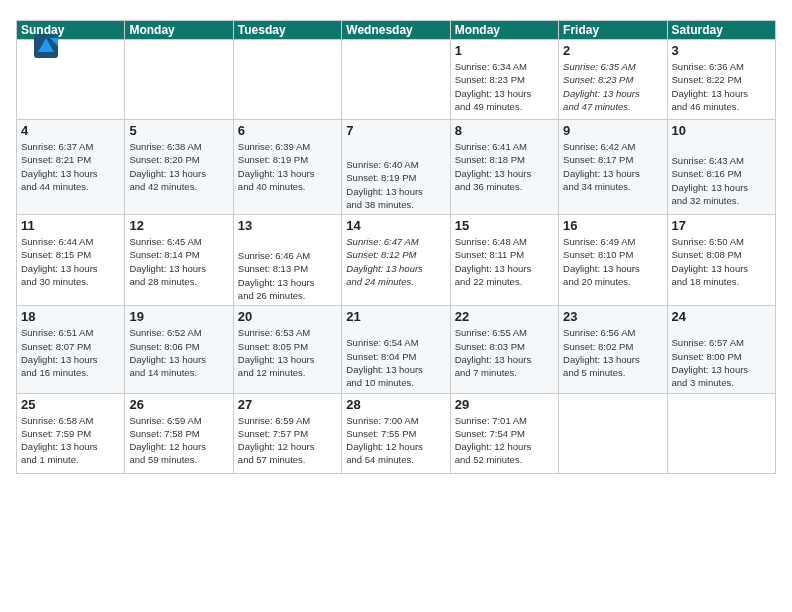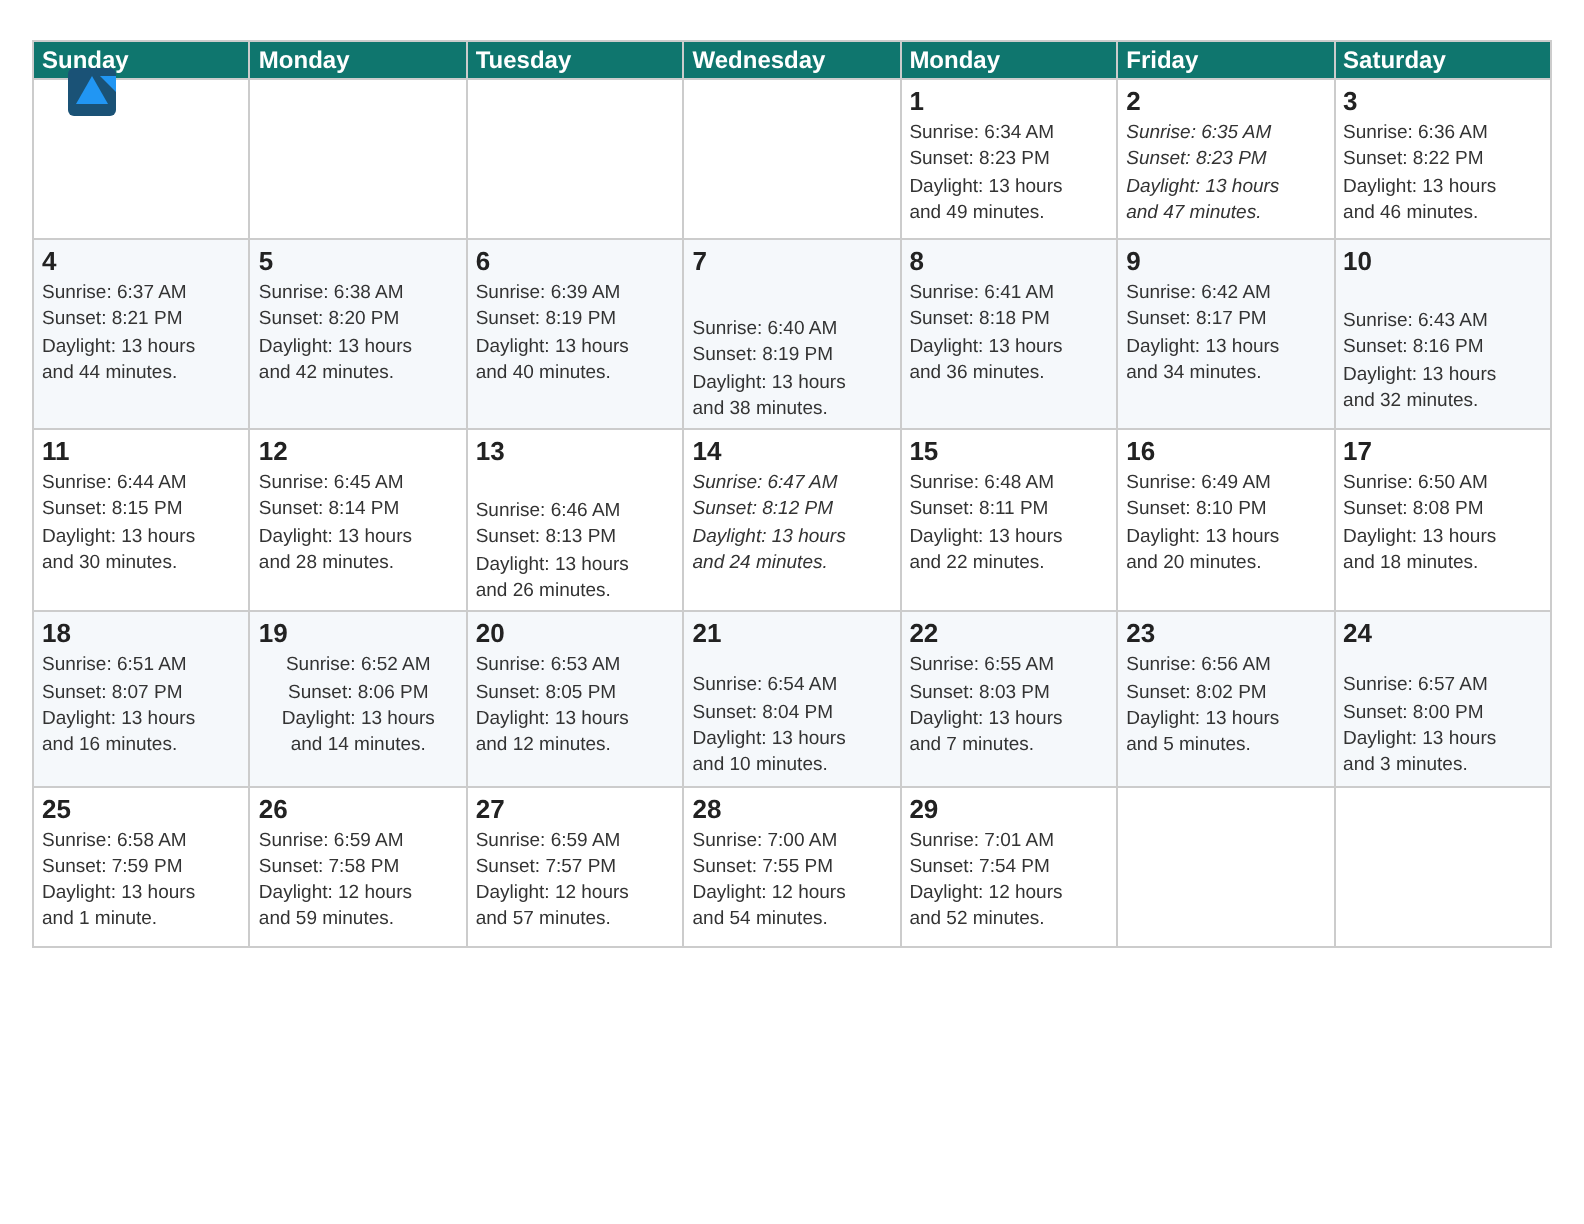--- a/index.html
+++ b/index.html
@@ -257,21 +257,21 @@
         <tr>
           <td>
             <span class="day-number">18</span>
             <div class="day-info" style="white-space: pre-line;">Sunrise: 6:51 AM
 Sunset: 8:07 PM
 Daylight: 13 hours
 and 16 minutes.</div>
           </td>
           <td>
             <span class="day-number">19</span>
-            <div class="day-info" style="white-space: pre-line; text-align: center;">Sunrise: 6:52 AM
+            <div class="day-info" style="white-space: pre-line;">Sunrise: 6:52 AM
 Sunset: 8:06 PM
 Daylight: 13 hours
 and 14 minutes.</div>
           </td>
           <td>
             <span class="day-number">20</span>
             <div class="day-info" style="white-space: pre-line;">Sunrise: 6:53 AM
 Sunset: 8:05 PM
 Daylight: 13 hours
 and 12 minutes.</div>

